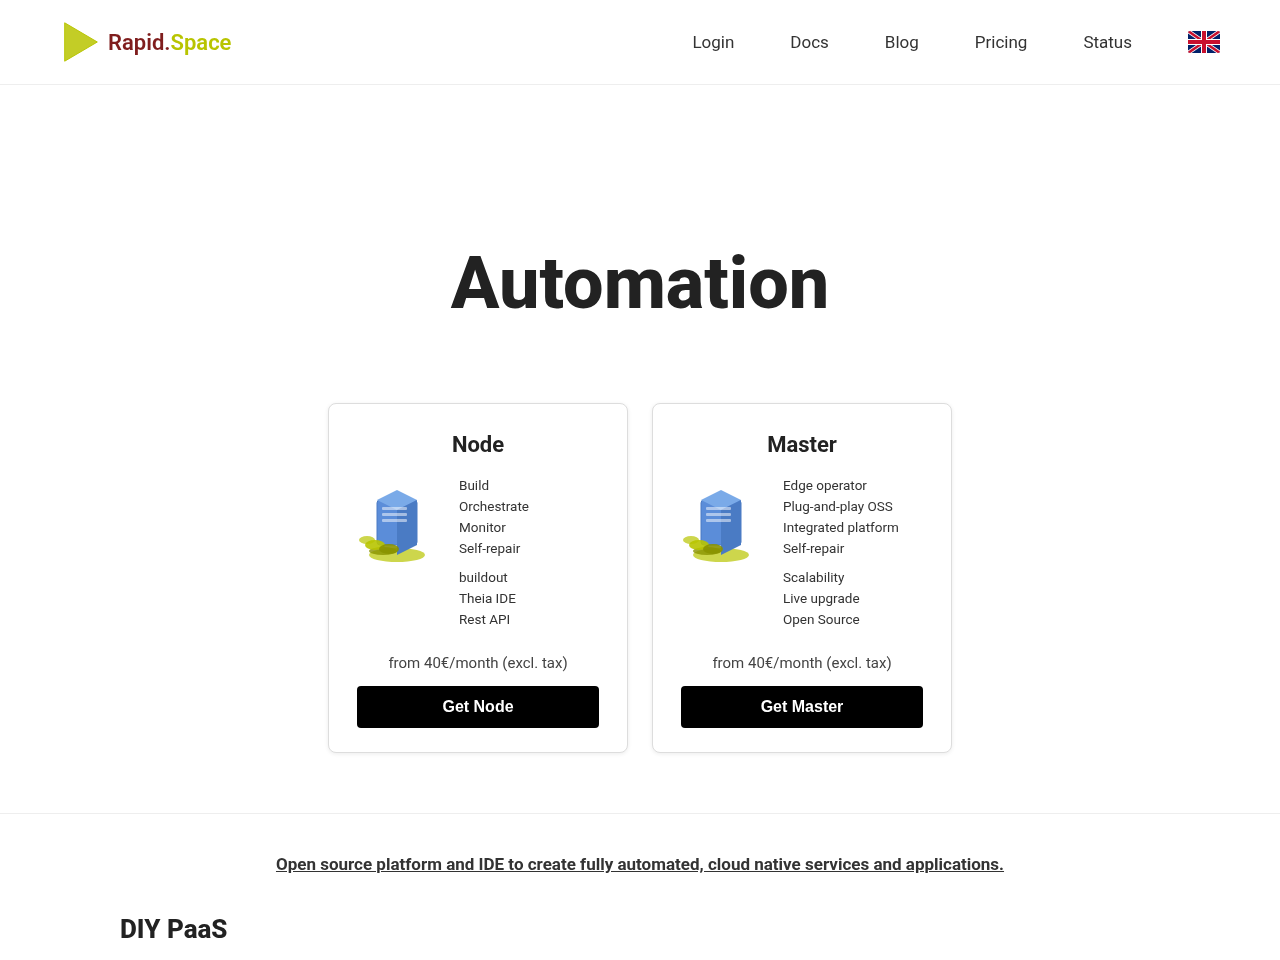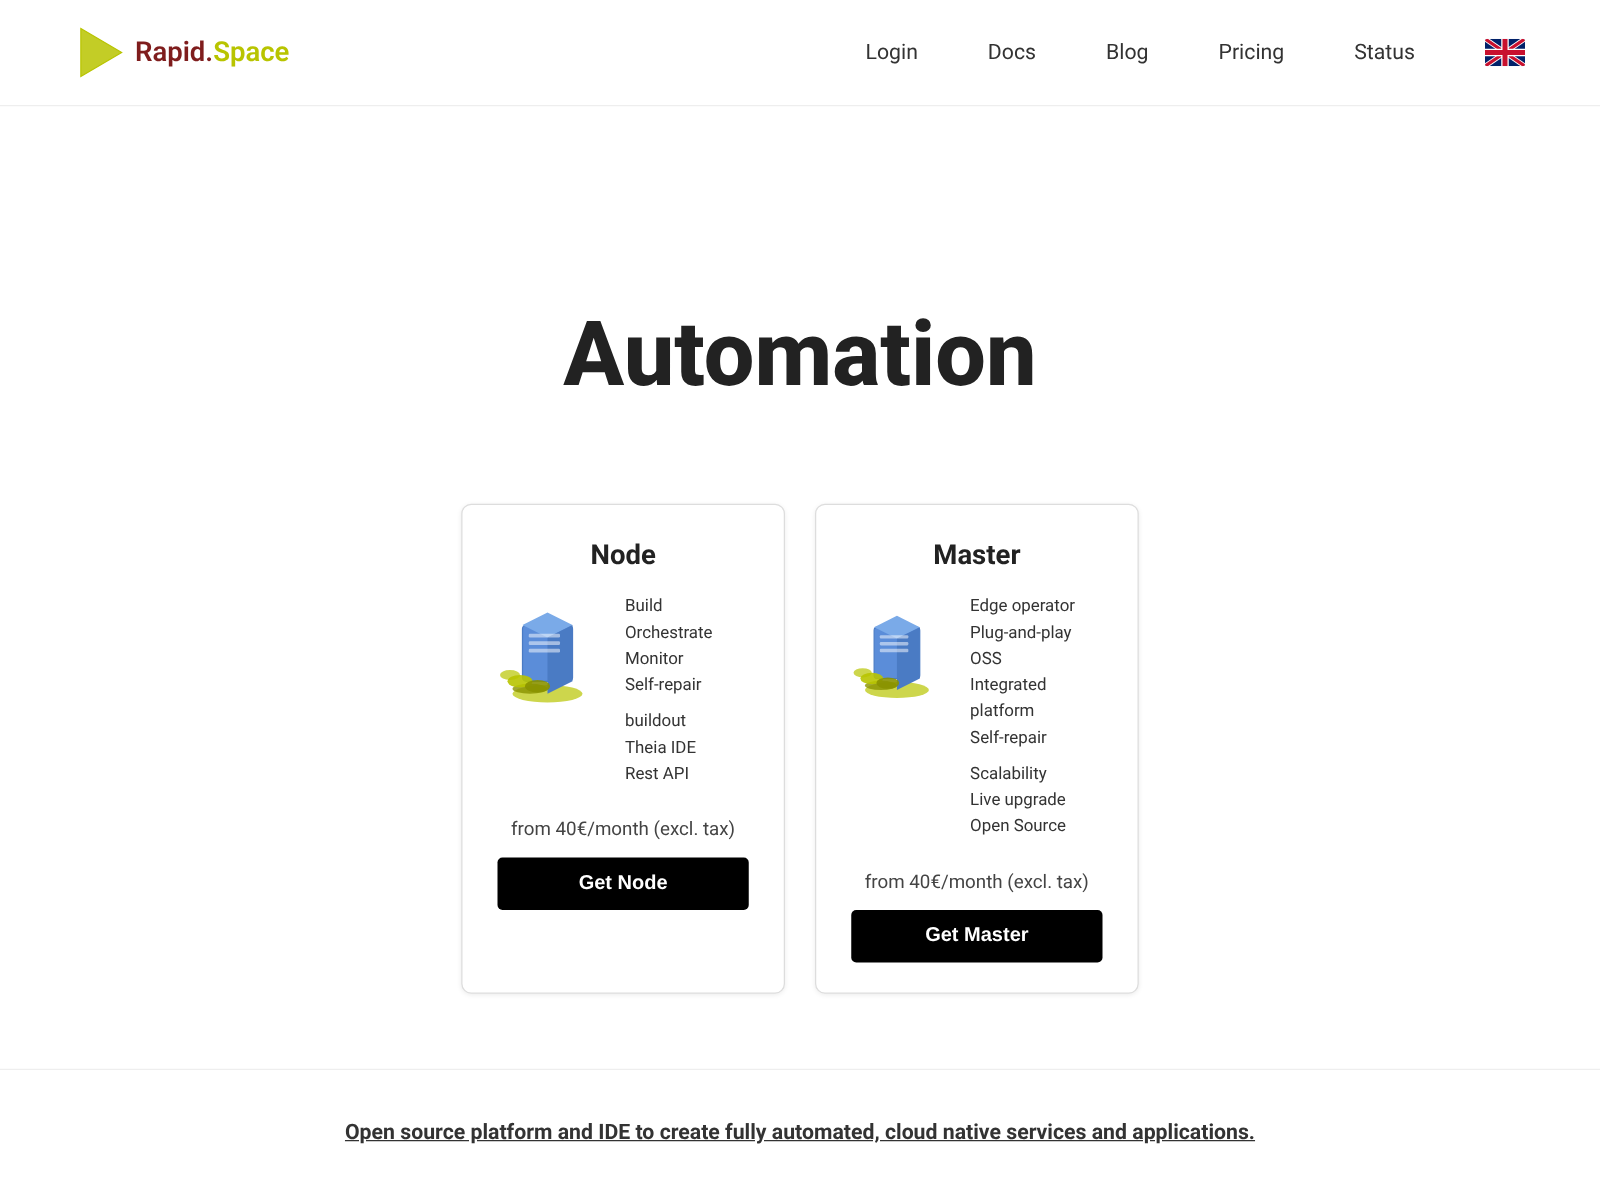--- a/index.html
+++ b/index.html
@@ -62,21 +62,21 @@
       display: flex;
       justify-content: center;
       gap: 24px;
       padding: 20px 60px 60px;
     }
     .card {
       background: #fff;
       border: 1px solid #ddd;
       border-radius: 8px;
       padding: 28px 28px 24px;
-      width: 259px;
+      width: 300px;
       box-shadow: 0 1px 4px rgba(0,0,0,0.08);
     }
     .card-title {
       text-align: center;
       font-size: 22px;
       font-weight: 700;
       margin-bottom: 18px;
       color: #222;
     }
     .card-content {
@@ -271,14 +271,15 @@
       </div>
     </div>
     <div class="card-price">from 40€/month (excl. tax)</div>
     <button class="card-button">Get Master</button>
   </div>
 
 </section>
 
 <section class="bottom-section">
   <p class="tagline">Open source platform and IDE to create fully automated, cloud native services and applications.</p>
+  <h2 class="section-heading">DIY PaaS</h2>
   <p class="section-text">Rapid.Space SLA provides all software components to create your own Platform as a Service (PaaS) in virtually no time.</p>
 </section>
 
 </body></html>

